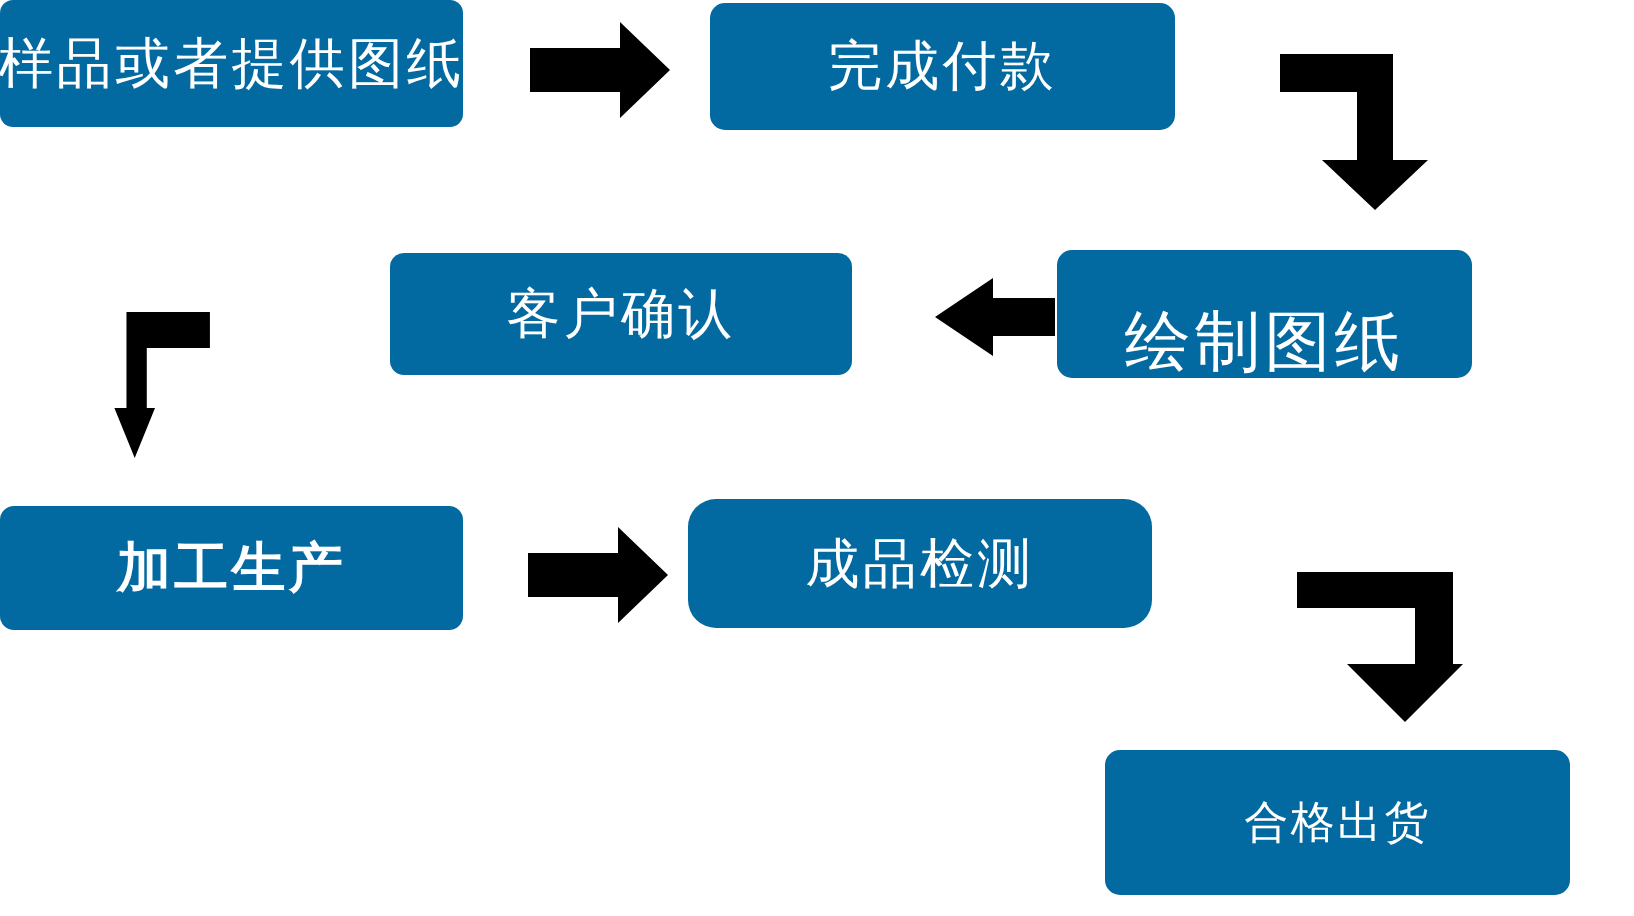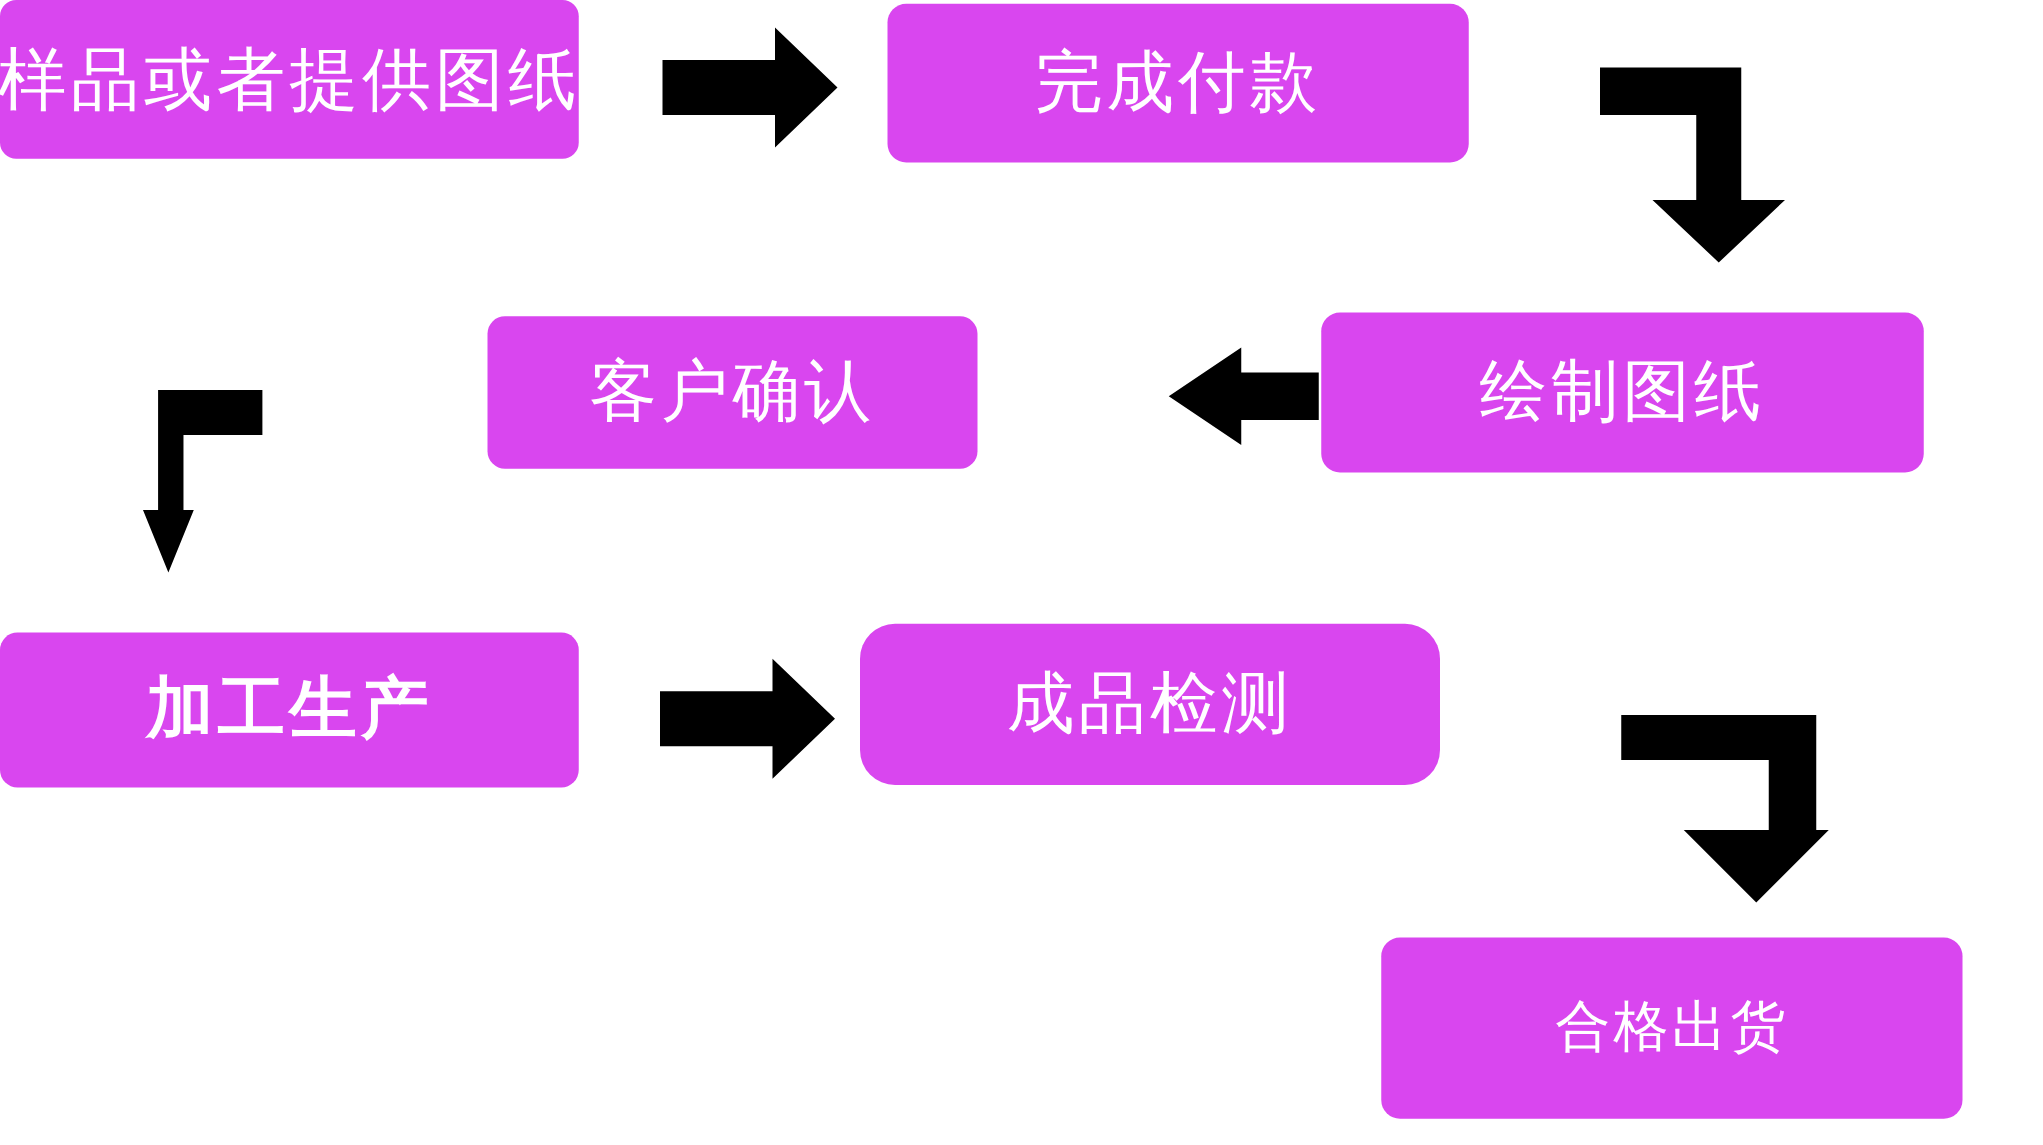--- a/index.html
+++ b/index.html
@@ -13,21 +13,21 @@
   }
   #canvas {
     position: relative;
     width: 1634px;
     height: 916px;
     background: #ffffff;
     overflow: hidden;
   }
   .node {
     position: absolute;
-    background: #d946ef;
+    background: #0369a1;
     color: #ffffff;
     border-radius: 14px;
     display: flex;
     align-items: center;
     justify-content: center;
     text-align: center;
     box-sizing: border-box;
     letter-spacing: 0.06em;
     line-height: 1.1;
     white-space: nowrap;
@@ -42,22 +42,22 @@
     overflow: visible;
   }
   .arrow path,
   .arrow polygon {
     fill: #000000;
   }
 
   
   #node-sample      { left: 0px;    top: 0px;   width: 463px; height: 127px; font-size: 55px; border-radius: 13px; }
   #node-payment     { left: 710px;  top: 3px;   width: 465px; height: 127px; font-size: 54px; border-radius: 15px; font-family: Liberation Serif, serif; }
-  #node-drawing     { left: 1057px; top: 250px; width: 482px; height: 128px; font-size: 54px; border-radius: 15px; }
-  #node-confirm     { left: 390px;  top: 253px; width: 392px; height: 122px; font-size: 54px; border-radius: 14px; }
+  #node-drawing     { left: 1057px; top: 250px; width: 415px; height: 128px; font-size: 66px; border-radius: 15px; align-items: flex-end; }
+  #node-confirm     { left: 390px;  top: 253px; width: 462px; height: 122px; font-size: 54px; border-radius: 14px; }
   #node-production  { left: 0px;    top: 506px; width: 463px; height: 124px; font-size: 54px; border-radius: 14px; font-weight: bold; }
   #node-inspection  { left: 688px;  top: 499px; width: 464px; height: 129px; font-size: 54px; border-radius: 28px; }
   #node-shipping    { left: 1105px; top: 750px; width: 465px; height: 145px; font-size: 44px; border-radius: 15px; }
 
   
   #arrow-sample-to-payment     { left: 530px;  top: 22px;  width: 140px; height: 96px; }
   #arrow-payment-to-drawing    { left: 1222px; top: 40px;  width: 220px; height: 170px; }
   #arrow-drawing-to-confirm    { left: 935px;  top: 278px; width: 120px; height: 78px; }
   #arrow-confirm-to-production { left: 110px;  top: 296px; width: 100px; height: 162px; }
   #arrow-production-to-inspect { left: 528px;  top: 527px; width: 140px; height: 96px; }

